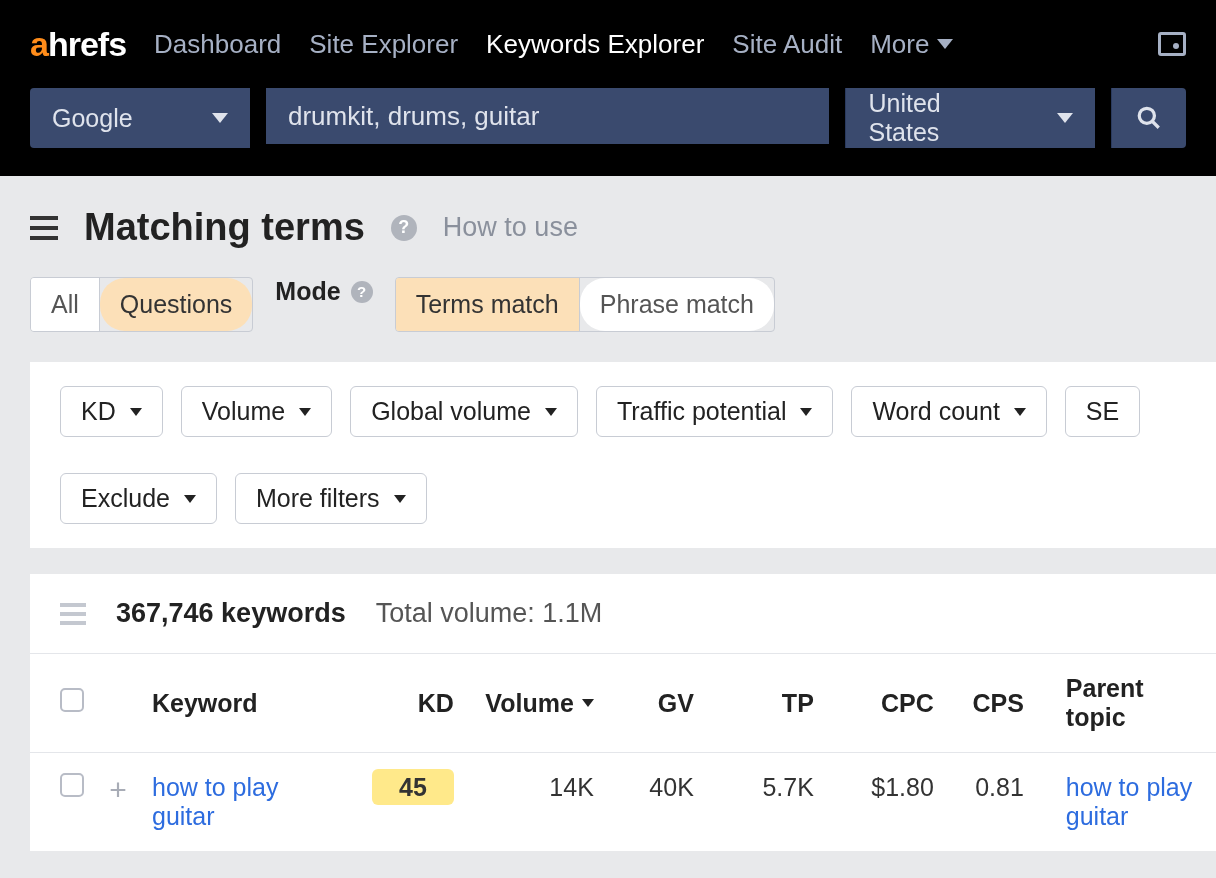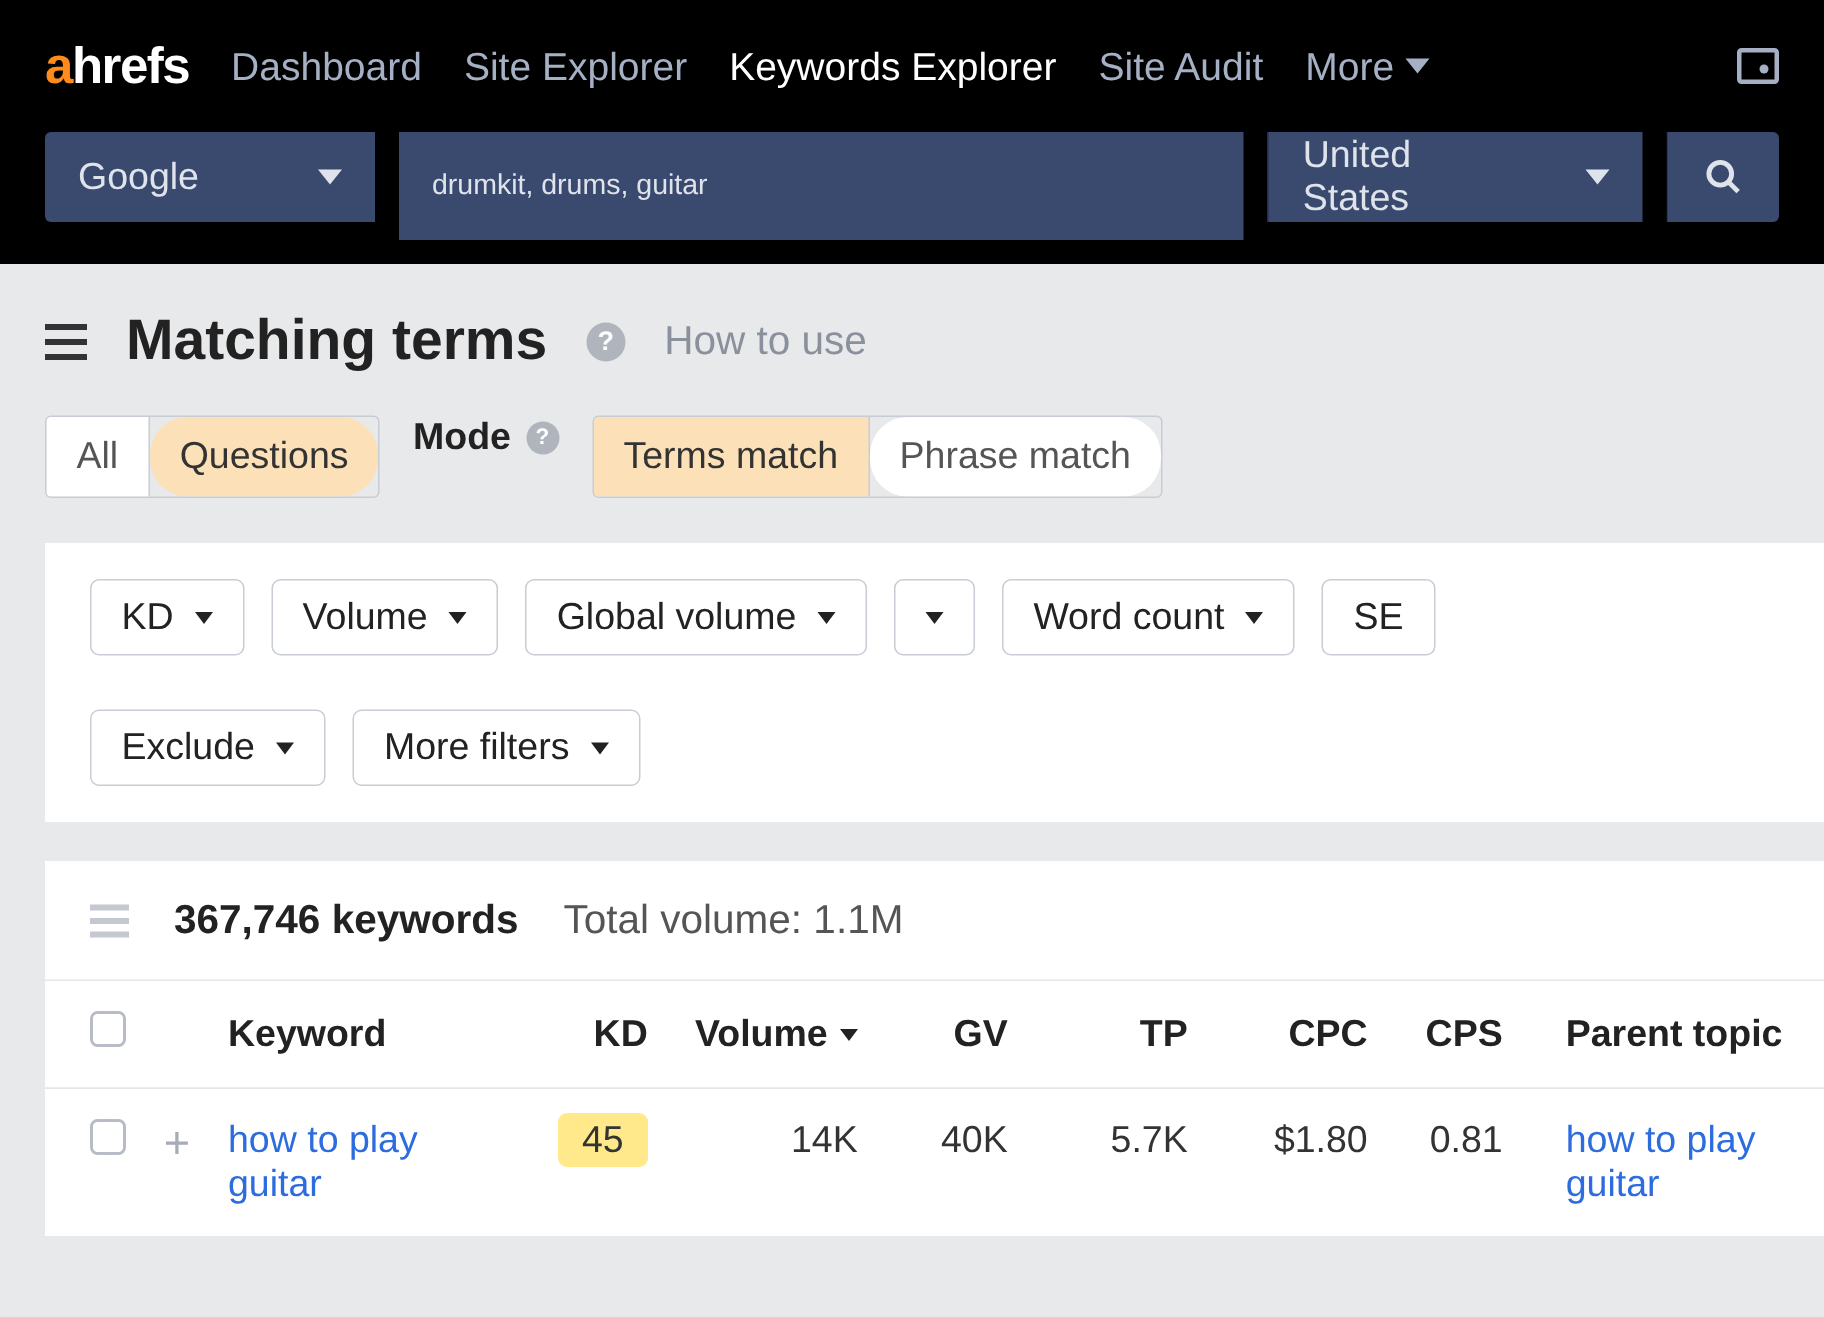--- a/index.html
+++ b/index.html
@@ -13,21 +13,21 @@
 .nav-item { color: #a6b0c4; font-size: 26px; cursor: pointer; }
 .nav-item.active { color: #fff; }
 .nav-more { display: flex; align-items: center; gap: 8px; }
 .nav-spacer { flex: 1; }
 .screen-icon { width: 28px; height: 24px; border: 3px solid #a6b0c4; border-radius: 3px; position: relative; }
 .screen-icon::after { content: ''; position: absolute; bottom: 4px; right: 4px; width: 6px; height: 6px; background: #a6b0c4; border-radius: 50%; }
 
 .search-row { display: flex; padding: 0 30px 28px 30px; gap: 16px; height: 88px; align-items: flex-start; }
 .select-box { background: #3a4a6e; height: 60px; display: flex; align-items: center; padding: 0 22px; color: #dfe3ec; font-size: 25px; cursor: pointer; gap: 40px; border-radius: 4px 0 0 4px; }
 .select-box.first { min-width: 220px; justify-content: space-between; }
-.search-input { background: #3a4a6e; height: 72px; border: none; color: #dfe3ec; font-size: 19px; padding: 0 22px; width: 588px; outline: none; }
+.search-input { background: #3a4a6e; height: 56px; border: none; color: #dfe3ec; font-size: 26px; padding: 0 22px; width: 588px; outline: none; }
 .select-box.country { min-width: 250px; justify-content: space-between; border-radius: 0; border-left: 1px solid #2a3a5e; }
 .search-btn { background: #3a4a6e; height: 60px; width: 78px; display: flex; align-items: center; justify-content: center; cursor: pointer; border-radius: 0 4px 4px 0; border-left: 1px solid #2a3a5e; }
 
 .triangle-down { width: 0; height: 0; border-left: 8px solid transparent; border-right: 8px solid transparent; border-top: 10px solid currentColor; }
 .triangle-down.sm { border-left-width: 6px; border-right-width: 6px; border-top-width: 8px; }
 
 .content { padding: 30px 0 0 30px; }
 .page-title-row { display: flex; align-items: center; gap: 26px; margin-bottom: 28px; }
 .hamburger { display: flex; flex-direction: column; gap: 6px; cursor: pointer; }
 .hamburger span { display: block; width: 28px; height: 4px; background: #333; }
@@ -54,21 +54,21 @@
 .total-volume { font-size: 27px; color: #555; }
 
 .table { width: 100%; border-collapse: collapse; }
 .table th { text-align: left; padding: 20px 12px; font-size: 25px; font-weight: 700; color: #222; border-top: 1px solid #e4e6ea; border-bottom: 1px solid #e4e6ea; }
 .table th.right { text-align: right; }
 .table td { padding: 20px 12px; font-size: 25px; color: #333; vertical-align: top; }
 .table td.right { text-align: right; }
 .checkbox { width: 24px; height: 24px; border: 2px solid #b8bcc6; border-radius: 5px; cursor: pointer; display: inline-block; }
 .expand-plus { color: #a8acb6; font-size: 30px; font-weight: 400; cursor: pointer; }
 .keyword-link { color: #2d6cdf; cursor: pointer; max-width: 180px; display: inline-block; }
-.kd-badge { background: #ffe98a; padding: 4px 16px; border-radius: 6px; font-weight: 400; }
+.kd-badge { background: #ffe98a; padding: 4px 27px; border-radius: 6px; font-weight: 700; }
 .col-check { width: 46px; padding-left: 30px !important; }
 .col-expand { width: 44px; text-align: center; }
 .col-keyword { width: 220px; }
 .col-kd { width: 76px; }
 .col-vol { width: 140px; }
 .col-gv { width: 100px; }
 .col-tp { width: 120px; }
 .col-cpc { width: 120px; }
 .col-cps { width: 90px; }
 
@@ -146,20 +146,21 @@
       </div>
     <div class="filter-pill">
         <span>Volume</span>
         <span class="triangle-down sm"></span>
       </div>
     <div class="filter-pill">
         <span>Global volume</span>
         <span class="triangle-down sm"></span>
       </div>
     <div class="filter-pill">
+        <span>Traffic potential</span>
         <span class="triangle-down sm"></span>
       </div>
     <div class="filter-pill">
         <span>Word count</span>
         <span class="triangle-down sm"></span>
       </div>
     <div class="filter-pill">
         <span>SE</span>
       </div>
     <div style="flex-basis:100%;height:0"></div>

